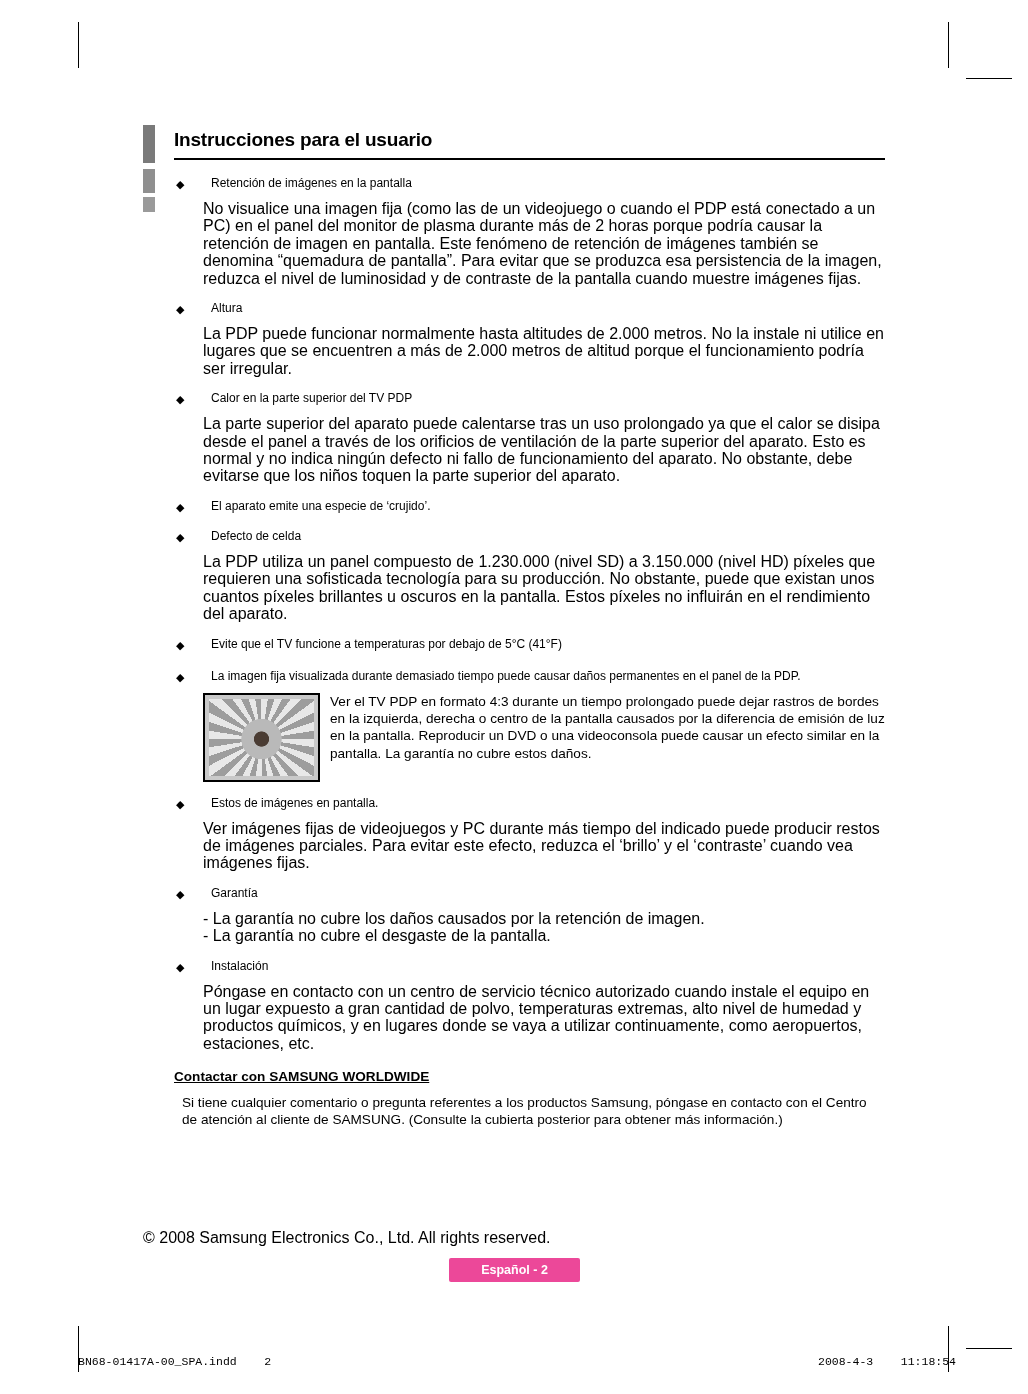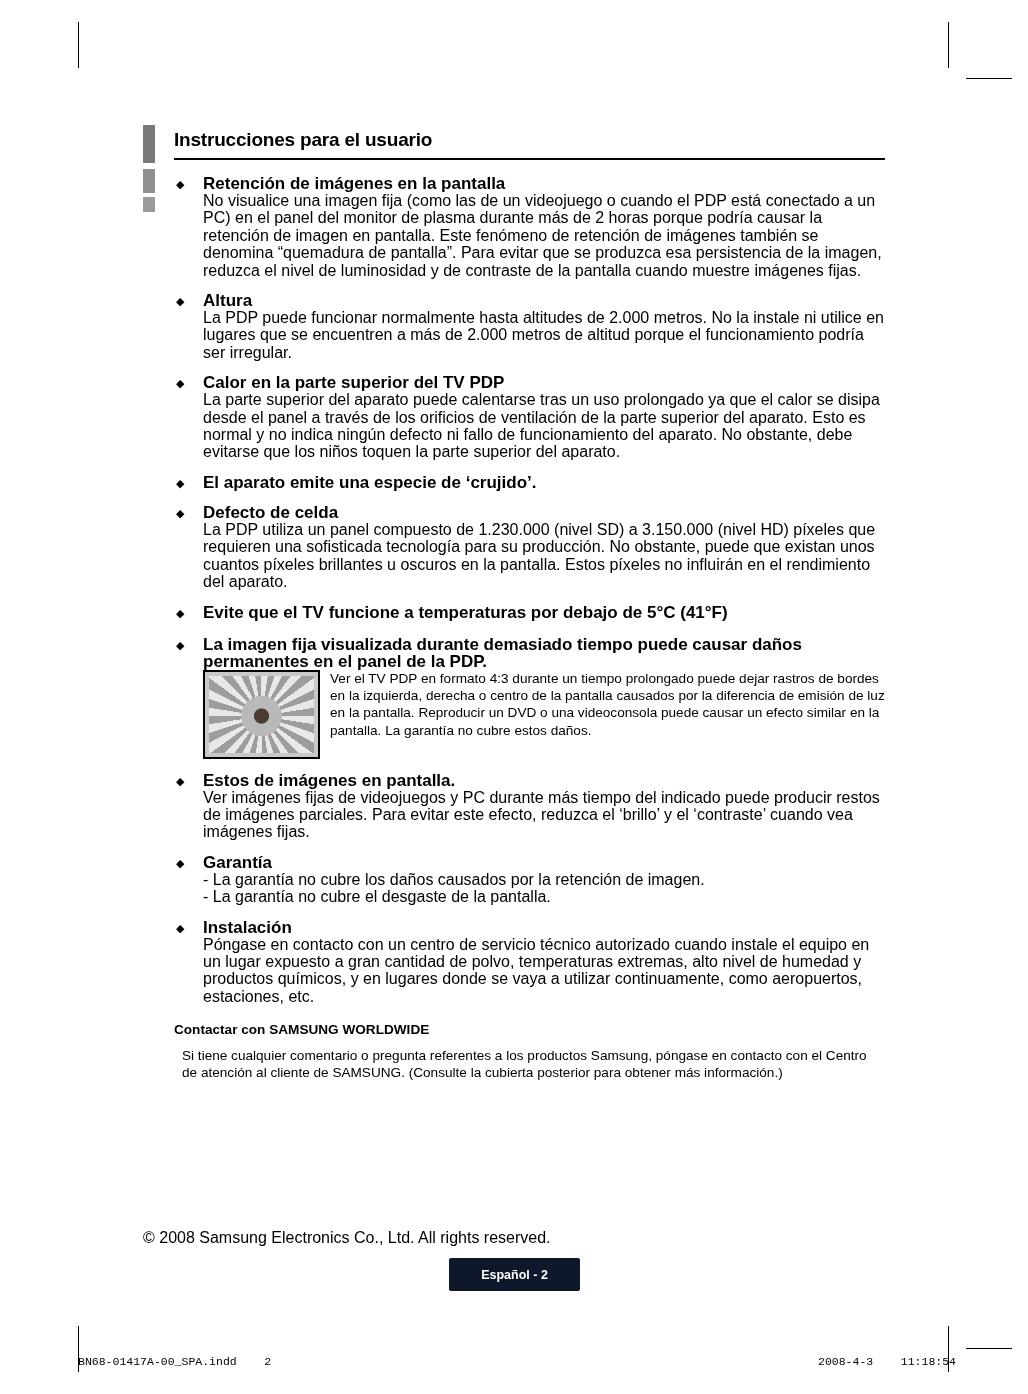--- a/index.html
+++ b/index.html
@@ -86,23 +86,23 @@
   }
   .item .bullet {
     position: absolute;
     left: 2px;
     top: 2px;
     font-size: 11px;
     line-height: 14px;
     color: #000;
   }
   .item h3 {
-    margin: 0;
-    font-size: 17px;
-    font-weight: bold;
+    margin: 8px;
+    font-size: 12px;
+    font-weight: normal;
     line-height: 17px;
   }
   .item p {
     margin: 0;
     font-size: 16px;
     line-height: 17.4px;
     text-align: left;
   }
 
   
@@ -137,42 +137,43 @@
   
   .contact {
     margin-top: 16px;
     padding-left: 31px;
   }
   .contact h4 {
     margin: 0;
     font-size: 13.6px;
     font-weight: bold;
     line-height: 17.4px;
+    text-decoration: underline;
   }
   .contact p {
     margin: 8px;
     font-size: 13.6px;
     line-height: 17.4px;
   }
 
   
   .copyright {
     position: absolute;
     left: 143px;
     top: 1228px;
     font-size: 16px;
     line-height: 20px;
   }
   .page-badge {
     position: absolute;
     left: 449px;
     top: 1258px;
     width: 131px;
-    height: 33px;
-    background: #0f172a;
+    height: 24px;
+    background: #ec4899;
     border-radius: 2px;
     color: #ffffff;
     font-size: 12.5px;
     font-weight: bold;
     display: flex;
     align-items: center;
     justify-content: center;
   }
 
   

